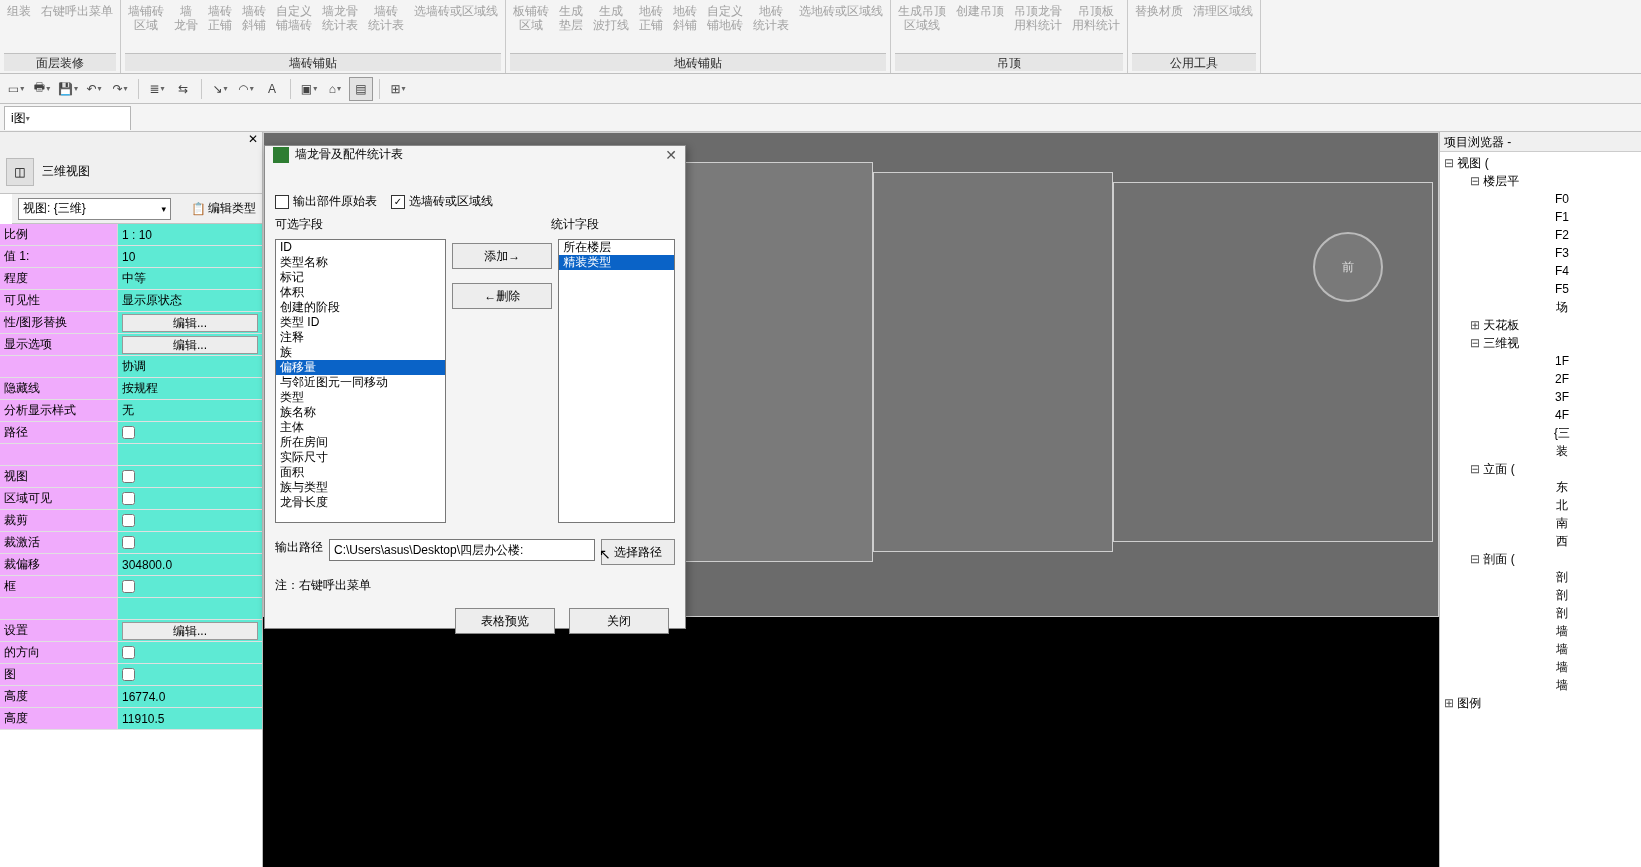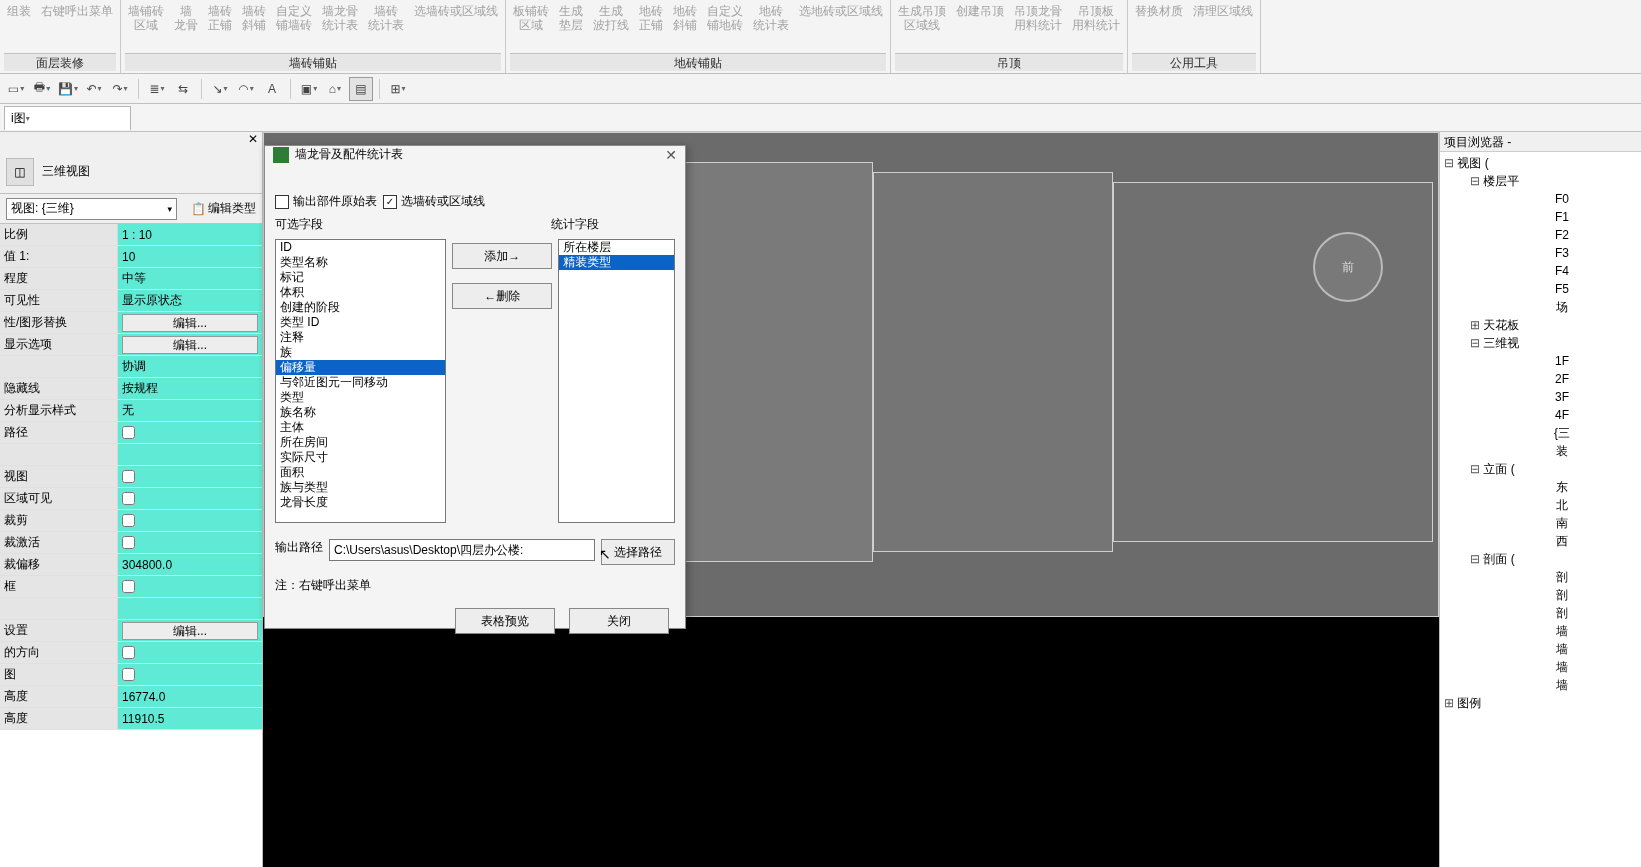--- a/index.html
+++ b/index.html
@@ -22,25 +22,25 @@
   .view-tabs { height: 28px; background: #f4f4f4; display: flex; align-items: center; padding: 0 4px; border-bottom: 1px solid #c0c0c0; }
   .view-tab { padding: 3px 100px 3px 6px; background: #fff; border: 1px solid #b5b5b5; border-bottom: none; height: 24px; display: flex; align-items: center; }
   .view-tab .dd { margin-left: auto; font-size: 8px; color: #666; }
 
   
   .body-wrap { display: flex; height: calc(100% - 132px); position: relative; }
   .left-panel { width: 263px; background: #fff; border-right: 1px solid #bcbcbc; display: flex; flex-direction: column; }
   .left-panel .panel-close { height: 18px; display: flex; justify-content: flex-end; padding-right: 4px; background: #f0f0f0; }
   .panel-header { height: 44px; background: #f0f0f0; border-bottom: 1px solid #c3c3c3; display: flex; align-items: center; gap: 8px; padding: 0 6px; }
   .panel-header .ico { width: 28px; height: 28px; background: #e0e0e0; border: 1px solid #bbb; display:flex; align-items:center; justify-content:center; }
-  .sub-header { height: 30px; background: #f0f0f0; border-bottom: 1px solid #c3c3c3; display: flex; align-items: center; padding: 0 6px; gap: 14px;}
+  .sub-header { height: 30px; background: #f0f0f0; border-bottom: 1px solid #c3c3c3; display: flex; align-items: center; padding: 0 6px; gap: 20px; margin-left: 12px;}
   .sub-header .dd { flex: 1; border: 1px solid #888; height: 22px; padding: 2px 4px; background: #fff; display: flex; align-items: center; justify-content: space-between;}
   .prop-table { flex: 1; overflow: hidden; }
   .prop-row { display: flex; height: 22px; border-bottom: 1px solid #e0e0e0; }
-  .prop-row .pk { width: 118px; padding: 2px 4px; background: #e5e5e5; border-right: 1px solid #d8d8d8; white-space: nowrap; overflow:hidden; }
+  .prop-row .pk { width: 118px; padding: 2px 4px; background: #f0abfc; border-right: 1px solid #d8d8d8; white-space: nowrap; overflow:hidden; }
   .prop-row .pv { flex: 1; padding: 2px 4px; background: #5eead4; display: flex; align-items: center; }
   .prop-row .pv input[type=checkbox] { margin: 0; }
   .pv-btn { width: 100%; border: 1px solid #999; background: #ededed; text-align: center; height: 18px; line-height: 16px; }
 
   .canvas { flex: 1; background: #000; position: relative; overflow: hidden; }
   
   .bldg { position: absolute; background: #676767; border: 1px solid #cfcfcf; }
   .steering { position:absolute; right: 56px; top: 100px; width:70px;height:70px; border-radius:50%; background: rgba(130,130,130,0.5); border:2px solid #bbb; display:flex; align-items:center; justify-content:center; color:#ddd;}
 
   .browser { width: 202px; background: #fff; border-left: 1px solid #bcbcbc; display: flex; flex-direction: column; }
@@ -51,21 +51,21 @@
   .ind2 { padding-left: 30px; }
   .ind3 { padding-left: 43px; text-align: center; }
   .tn .tw { display:inline-block; width:10px; text-align:center; color:#555; }
 
   
   .dialog { position: absolute; left: 264px; top: 145px; width: 422px; height: 484px; background: #f4f4f4; border: 1px solid #8a8a8a; box-shadow: 2px 2px 8px rgba(0,0,0,0.3); display: flex; flex-direction: column; }
   .dlg-title { height: 30px; display: flex; align-items: center; padding: 0 8px; gap: 6px; }
   .dlg-title .ic { width:16px;height:16px; background:#2e7d32; }
   .dlg-title .x { margin-left: auto; color: #555; font-size: 14px;}
   .dlg-body { flex: 1; padding: 6px 10px; display: flex; flex-direction: column; gap: 6px; }
-  .dlg-row { display: flex; align-items: center; gap: 6px; margin-top: 24px; }
+  .dlg-row { display: flex; align-items: center; gap: 14px; margin-top: 24px; }
   .chk { display: flex; align-items: center; gap: 4px; }
   .chk .box { width: 14px; height: 14px; border: 1px solid #333; display:flex; align-items:center; justify-content:center; font-size:10px; background:#fff;}
   .label-row { display:flex; }
   .label-row > div:first-child { width: 192px; }
   .lists-row { display: flex; gap: 6px; }
   .listbox { width: 182px; height: 284px; border: 1px solid #777; background: #fff; overflow: hidden; }
   .listbox .li { padding: 0 4px; height: 15px; line-height: 15px; white-space: nowrap; }
   .listbox .li.sel { background: #0a63c7; color: #fff; }
   .mid-btns { display: flex; flex-direction: column; gap: 14px; align-items: center; padding-top: 4px; }
   .dbtn { width: 100px; height: 26px; border: 1px solid #888; background: #ededed; text-align: center; line-height: 24px; }

